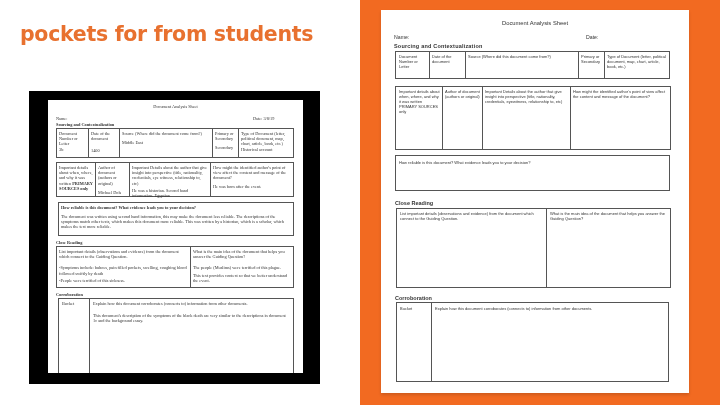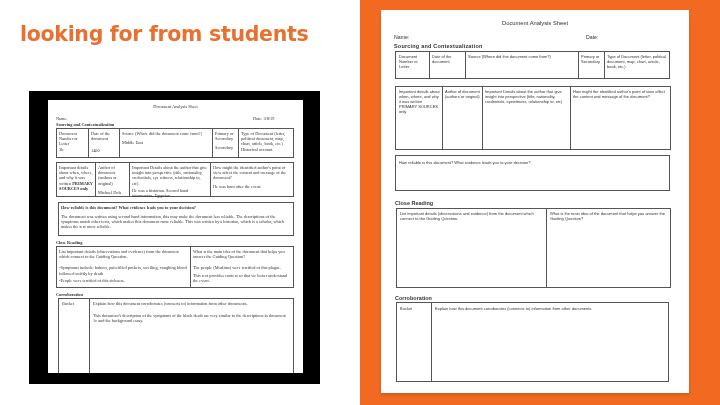--- a/index.html
+++ b/index.html
@@ -14,21 +14,21 @@
   .lt{font-size:4.3px;line-height:5.2px;}
   .box{position:absolute;border:1px solid #555;box-sizing:border-box;}
   .vline{position:absolute;top:0;bottom:0;width:0;border-left:1px solid #555;}
   .cell{position:absolute;top:2px;}
   .b{font-weight:bold;}
 </style>
 </head>
 <body>
 
 <div class="title">
-  <div>looking for from students</div>
+  <div>pockets for from students</div>
 </div>
 
 <div class="left-frame">
   <div class="left-doc">
     <div class="abs lt" style="left:0;right:0;top:4px;text-align:center;">Document Analysis Sheet</div>
     <div class="abs lt" style="left:8px;top:16px;">Name:</div>
     <div class="abs lt" style="left:205px;top:16px;">Date: 3/8/19</div>
     <div class="abs lt b" style="left:8px;top:22px;">Sourcing and Contextualization</div>
 
     <div class="box" style="left:8px;top:28px;width:238px;height:30px;">

